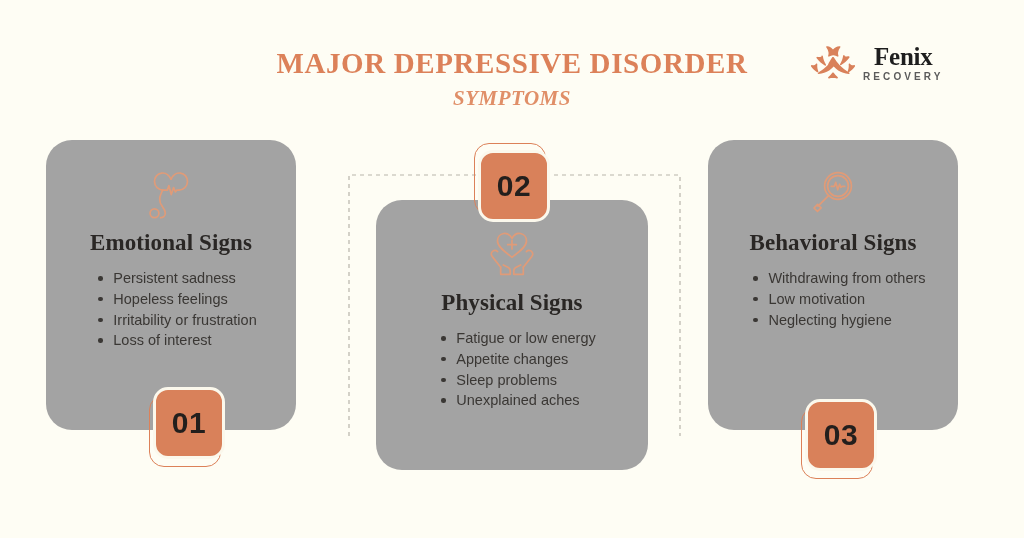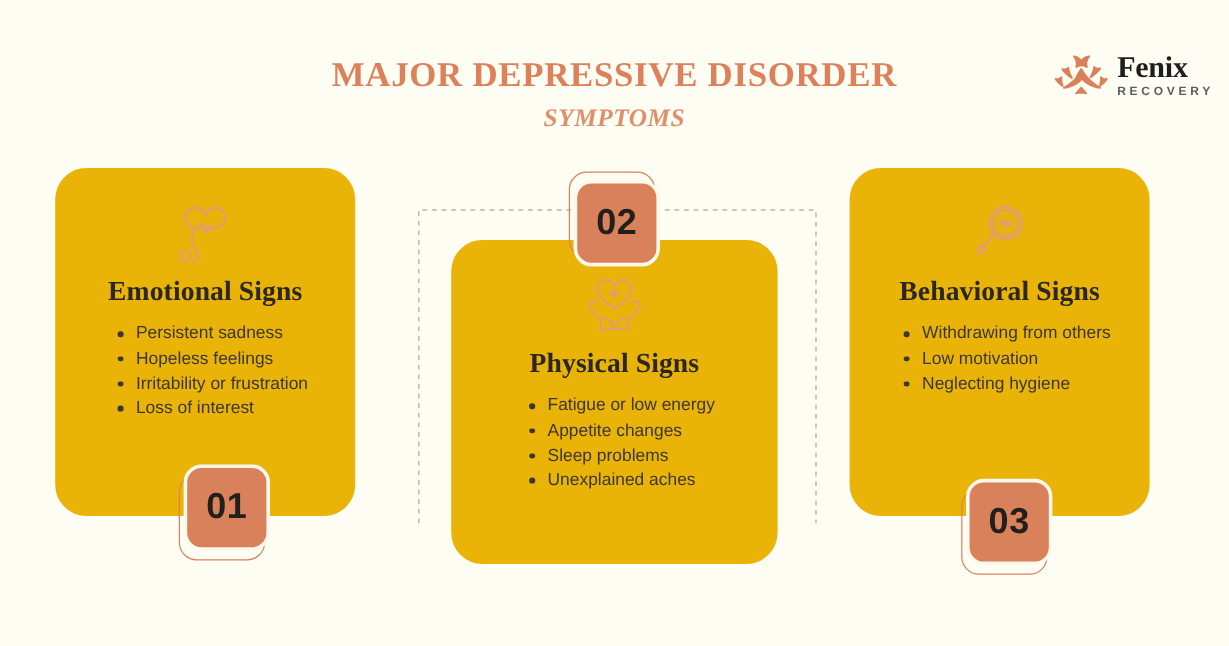--- a/index.html
+++ b/index.html
@@ -44,25 +44,26 @@
     font-weight: bold;
     font-size: 21px;
     letter-spacing: 0.5px;
     color: #E08F68;
     margin: 6px 0 0 0;
   }
 
   
   .logo {
     position: absolute;
-    left: 878px;
+    left: 810px;
     top: 44px;
     display: flex;
     align-items: center;
     gap: 7px;
+    text-align: center;
   }
   .logo-mark {
     width: 46px;
     height: 36px;
     flex: 0 0 auto;
   }
   .logo-text {
     display: flex;
     flex-direction: column;
     justify-content: center;
@@ -90,21 +91,21 @@
     position: absolute;
     left: 0;
     top: 0;
     width: 1024px;
     height: 538px;
   }
 
   
   .card {
     position: absolute;
-    background: #eab308;
+    background: #a3a3a3;
     border-radius: 26px;
     box-sizing: border-box;
   }
   .card-side { width: 250px; height: 290px; }
   #card-1 { left: 46px;  top: 140px; }
   #card-3 { left: 708px; top: 140px; }
   #card-2 { left: 376px; top: 200px; width: 272px; height: 270px; }
 
   .card-inner {
     padding: 24px 20px 0 20px;

